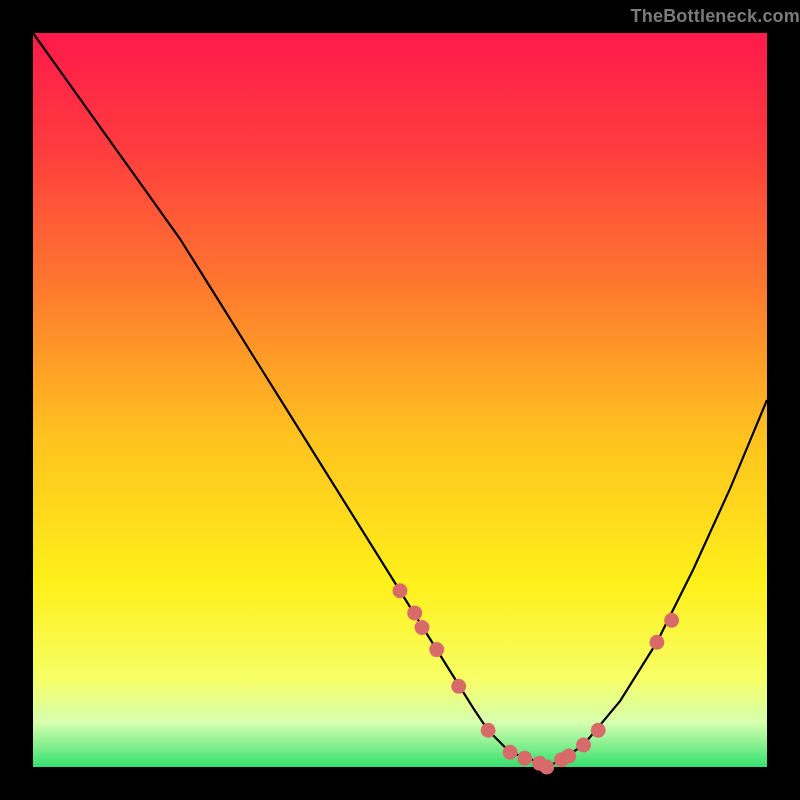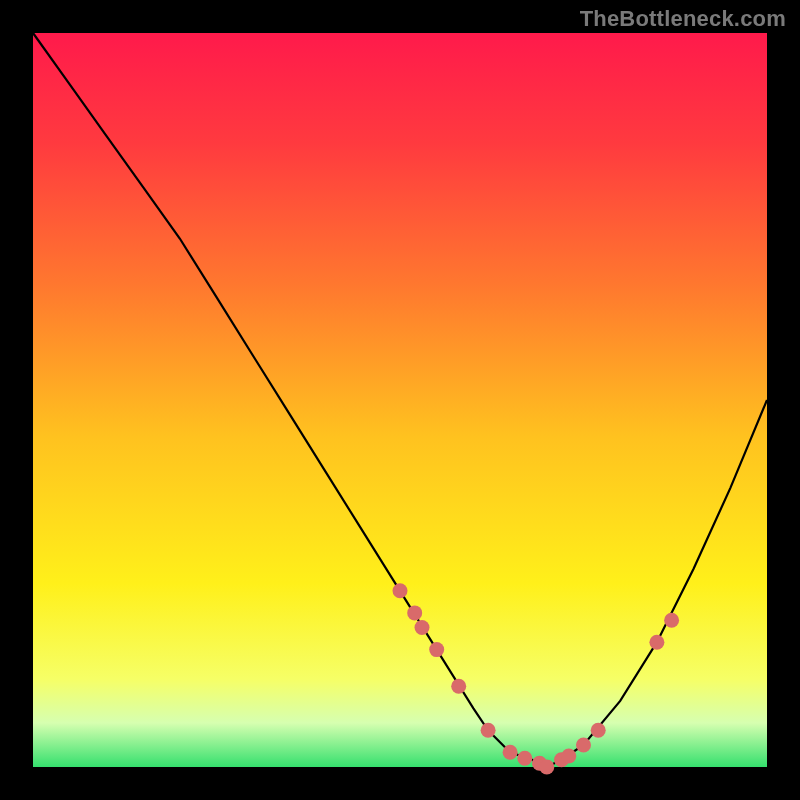--- a/index.html
+++ b/index.html
@@ -13,23 +13,23 @@
   }
   .wrap {
     position: relative;
     width: 800px;
     height: 800px;
     background: #000;
   }
   .brand {
     position: absolute;
     top: 6px;
-    right: 14px;
+    right: 0;
     color: #7a7a7a;
-    font-size: 22px;
+    font-size: 18px;
     font-weight: 600;
     letter-spacing: 0.2px;
     user-select: none;
   }
   svg {
     position: absolute;
     left: 0;
     top: 0;
   }
 </style>

